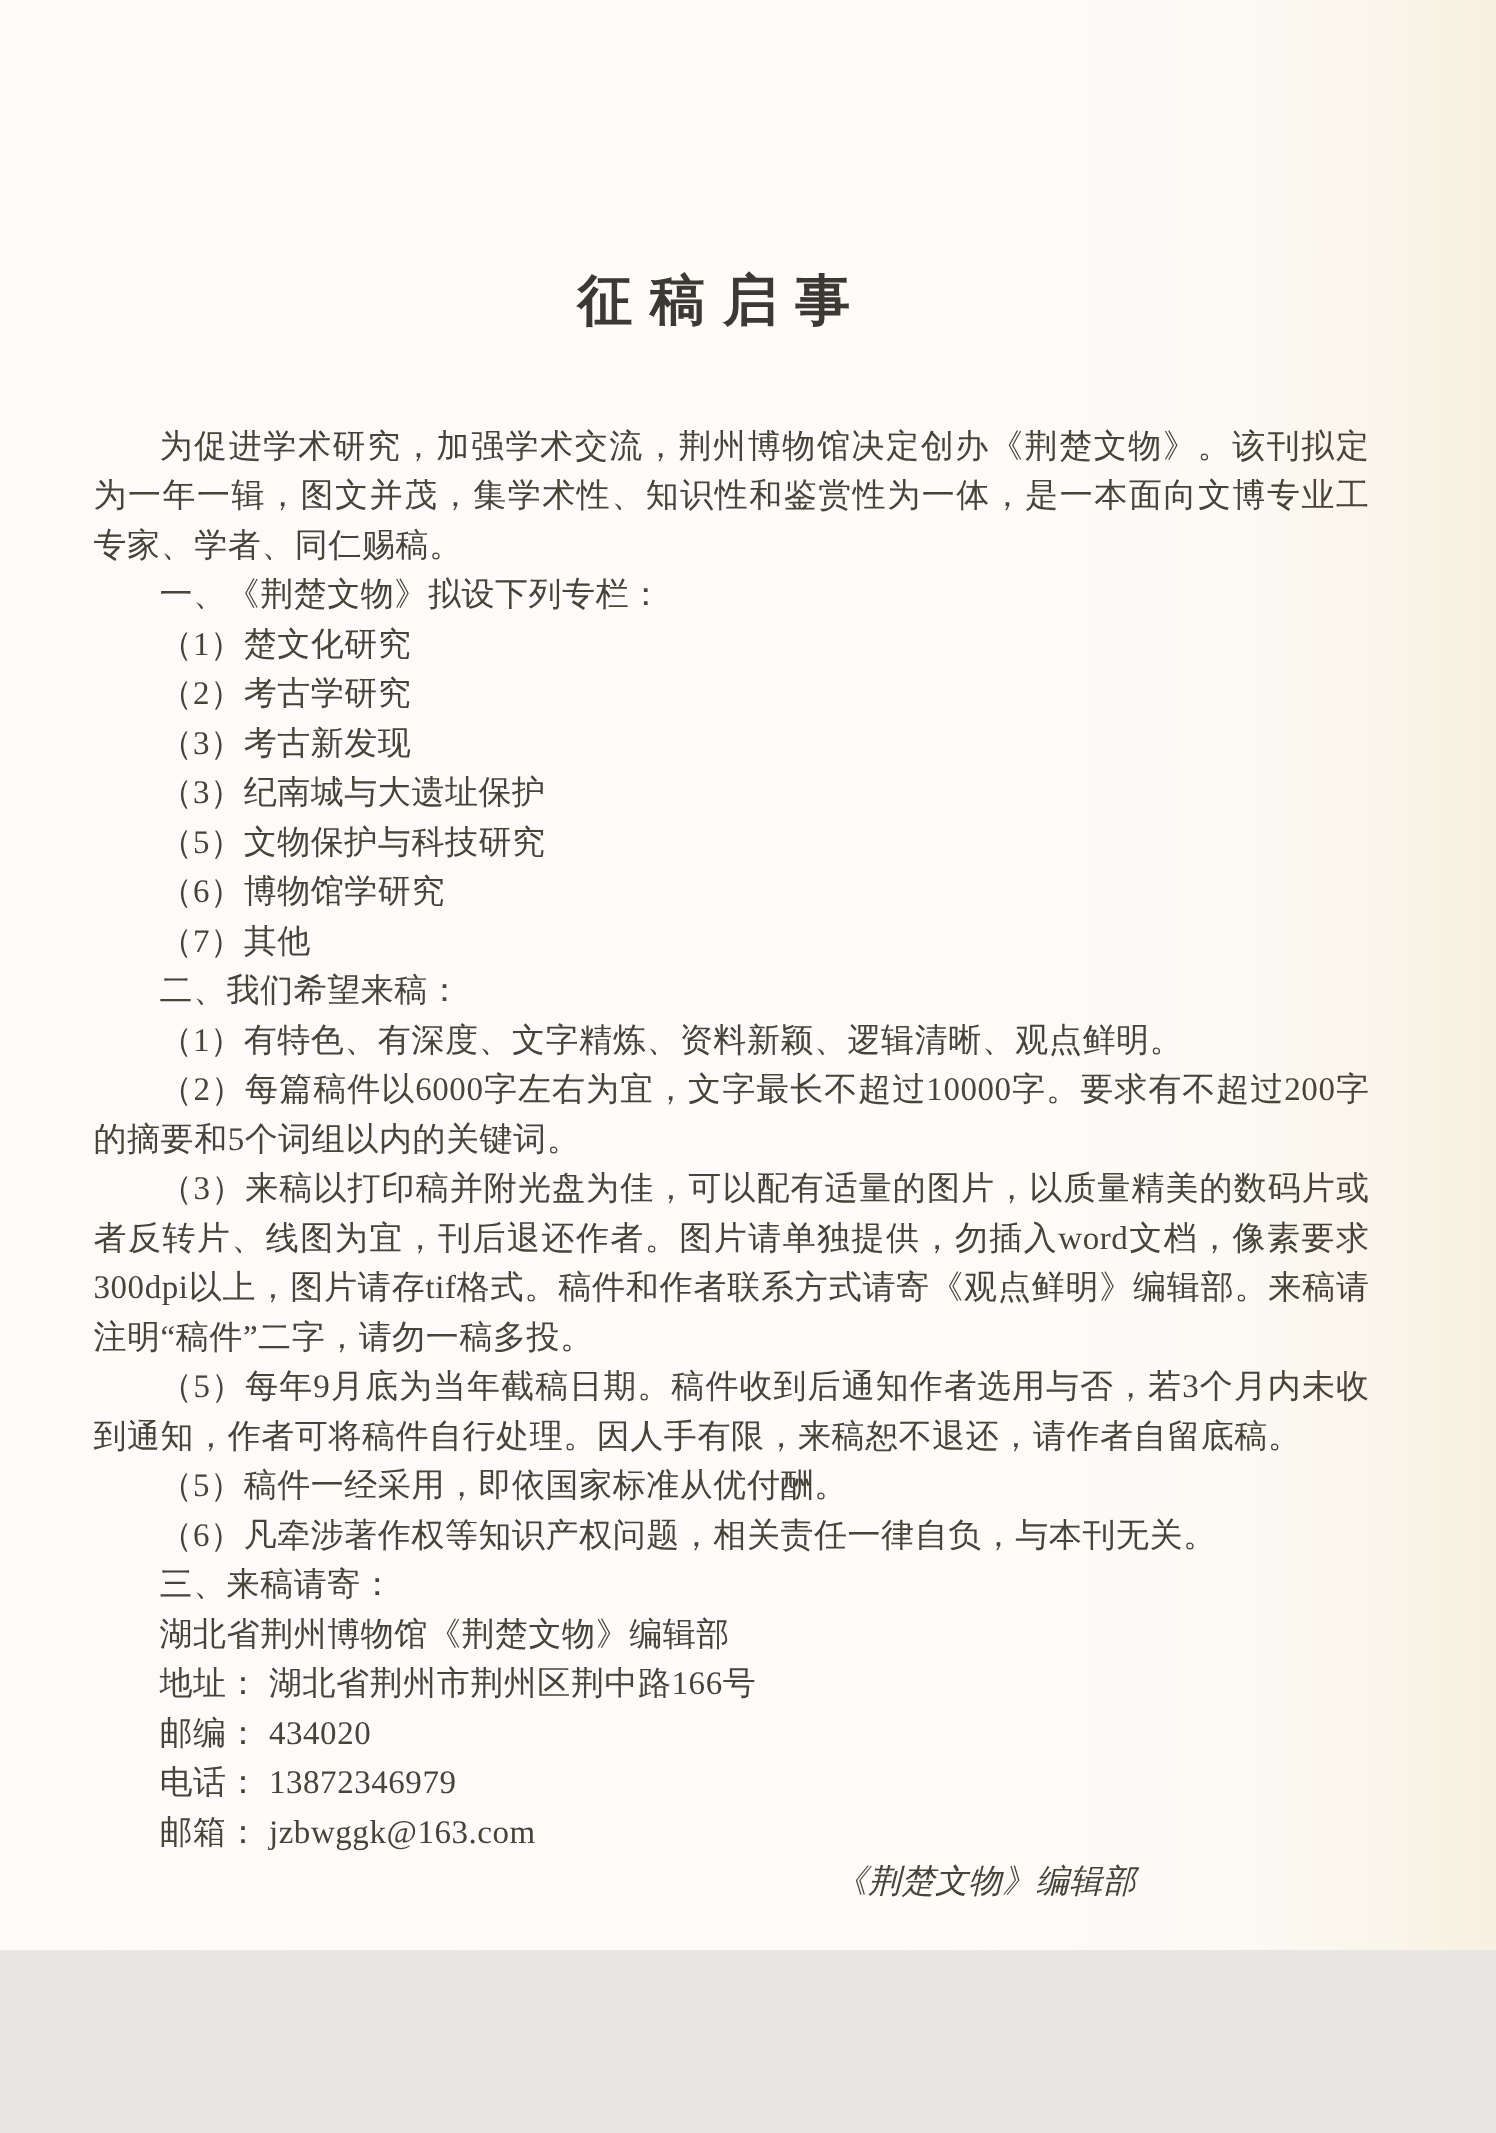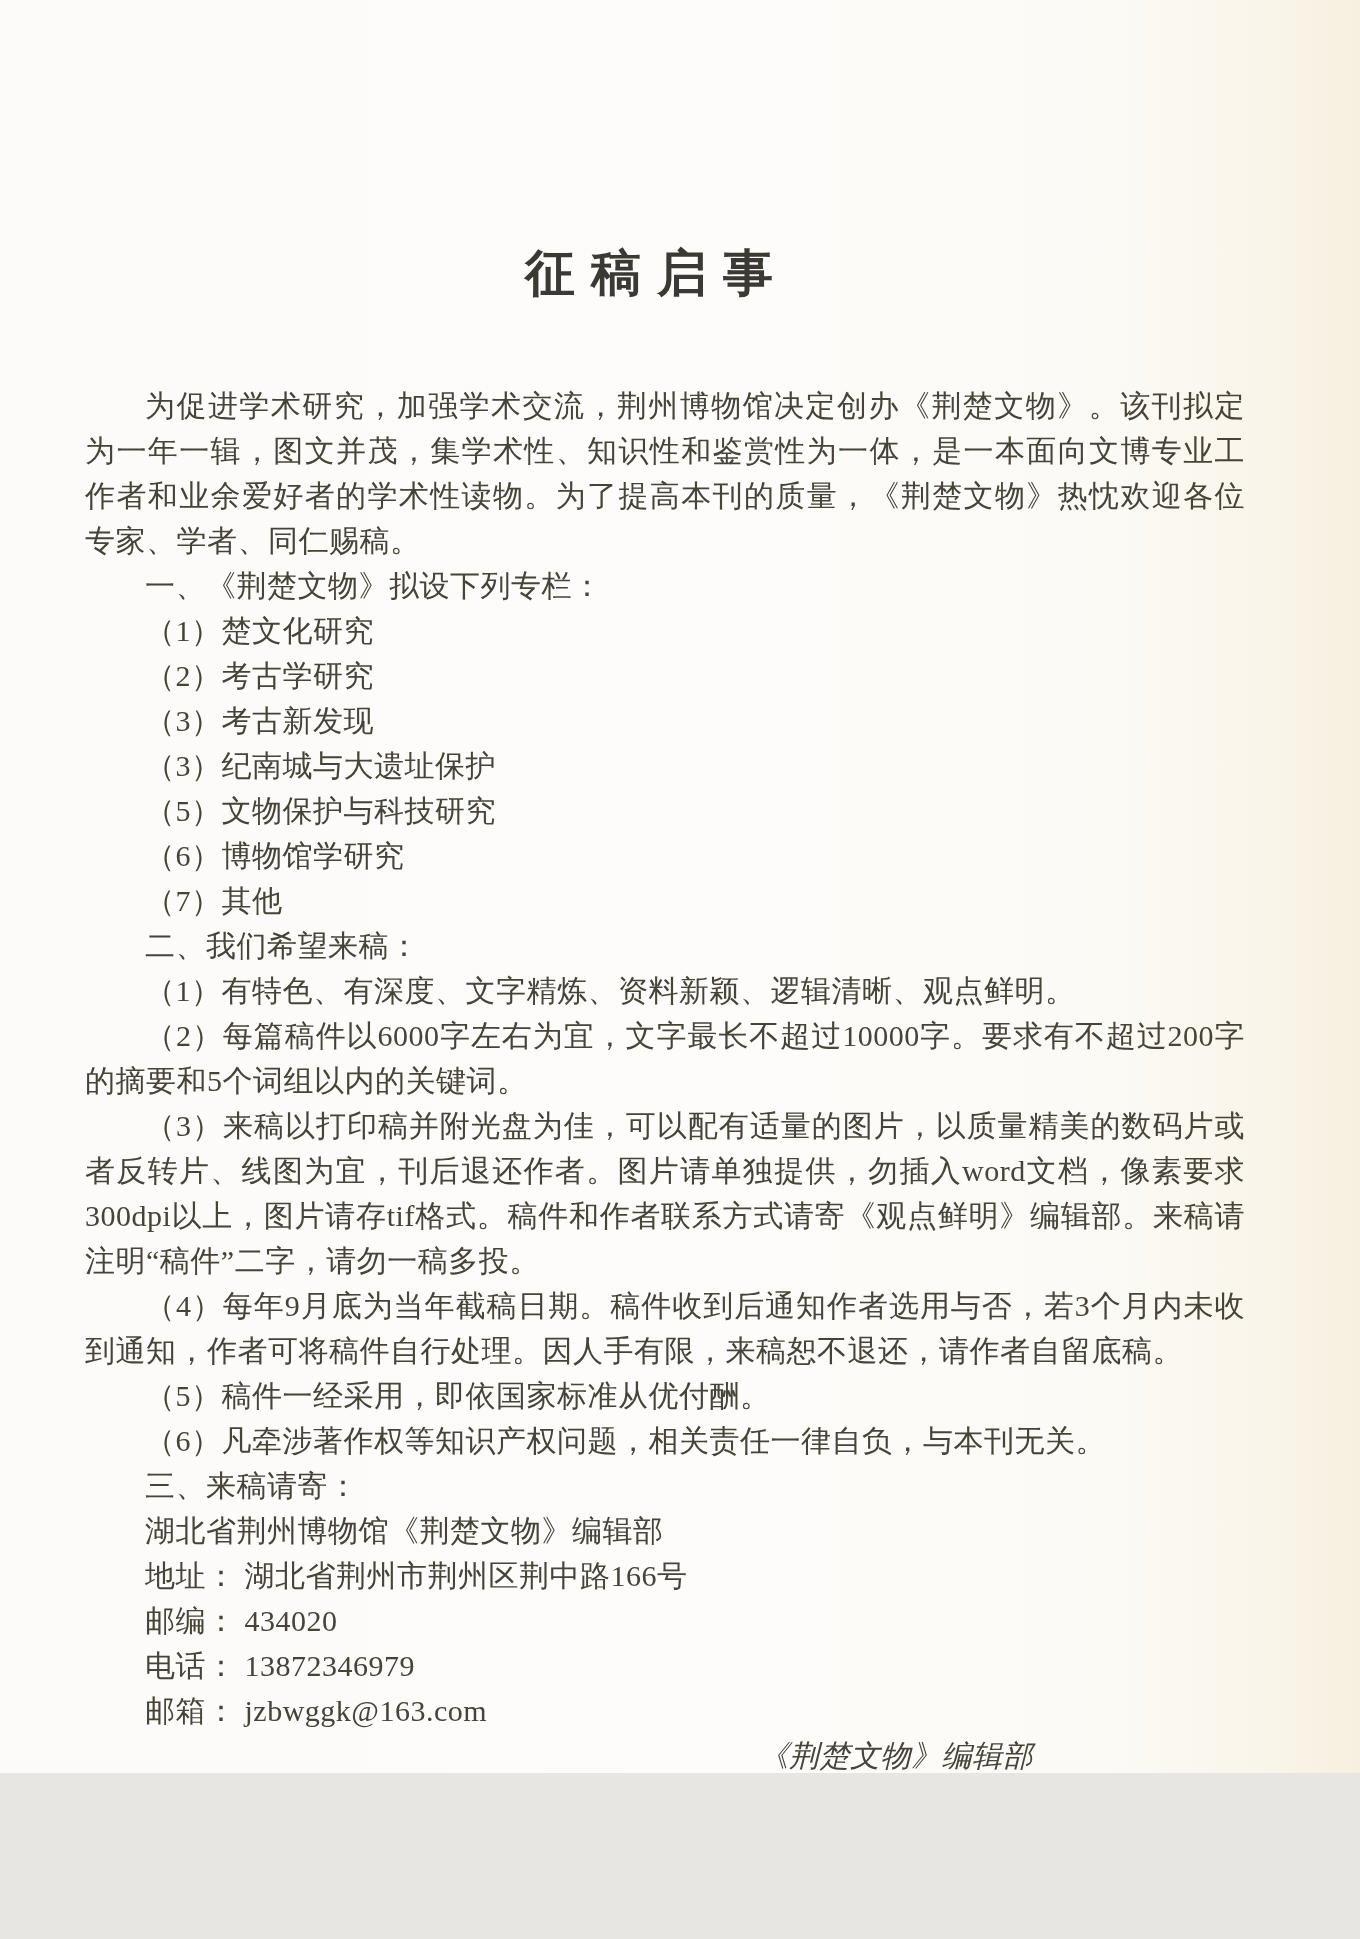--- a/index.html
+++ b/index.html
@@ -64,41 +64,40 @@
 </head>
 <body>
 
 <div class="page">
 
   <h1 class="doc-title">征稿启事</h1>
 
   <div class="body-text">
     <p class="i j">为促进学术研究，加强学术交流，荆州博物馆决定创办《荆楚文物》。该刊拟定</p>
     <p class="j">为一年一辑，图文并茂，集学术性、知识性和鉴赏性为一体，是一本面向文博专业工</p>
-    <p class="j">作者和业余爱好者的学术性读物。为了提高本刊的质量，《荆楚文物》热忱欢迎各位</p>
     <p>专家、学者、同仁赐稿。</p>
 
     <p class="i">一、《荆楚文物》拟设下列专栏：</p>
     <p class="i">（1）楚文化研究</p>
     <p class="i">（2）考古学研究</p>
     <p class="i">（3）考古新发现</p>
     <p class="i">（3）纪南城与大遗址保护</p>
     <p class="i">（5）文物保护与科技研究</p>
     <p class="i">（6）博物馆学研究</p>
     <p class="i">（7）其他</p>
 
     <p class="i">二、我们希望来稿：</p>
     <p class="i">（1）有特色、有深度、文字精炼、资料新颖、逻辑清晰、观点鲜明。</p>
     <p class="i j">（2）每篇稿件以6000字左右为宜，文字最长不超过10000字。要求有不超过200字</p>
     <p>的摘要和5个词组以内的关键词。</p>
     <p class="i j">（3）来稿以打印稿并附光盘为佳，可以配有适量的图片，以质量精美的数码片或</p>
     <p class="j">者反转片、线图为宜，刊后退还作者。图片请单独提供，勿插入word文档，像素要求</p>
     <p class="j">300dpi以上，图片请存tif格式。稿件和作者联系方式请寄《观点鲜明》编辑部。来稿请</p>
     <p>注明“稿件”二字，请勿一稿多投。</p>
-    <p class="i j">（4）每年9月底为当年截稿日期。稿件收到后通知作者选用与否，若3个月内未收</p>
+    <p class="i j">（5）每年9月底为当年截稿日期。稿件收到后通知作者选用与否，若3个月内未收</p>
     <p>到通知，作者可将稿件自行处理。因人手有限，来稿恕不退还，请作者自留底稿。</p>
     <p class="i">（5）稿件一经采用，即依国家标准从优付酬。</p>
     <p class="i">（6）凡牵涉著作权等知识产权问题，相关责任一律自负，与本刊无关。</p>
 
     <p class="i">三、来稿请寄：</p>
     <p class="i">湖北省荆州博物馆《荆楚文物》编辑部</p>
     <p class="i">地址： 湖北省荆州市荆州区荆中路166号</p>
     <p class="i">邮编： 434020</p>
     <p class="i">电话： 13872346979</p>
     <p class="i">邮箱： jzbwggk@163.com</p>

